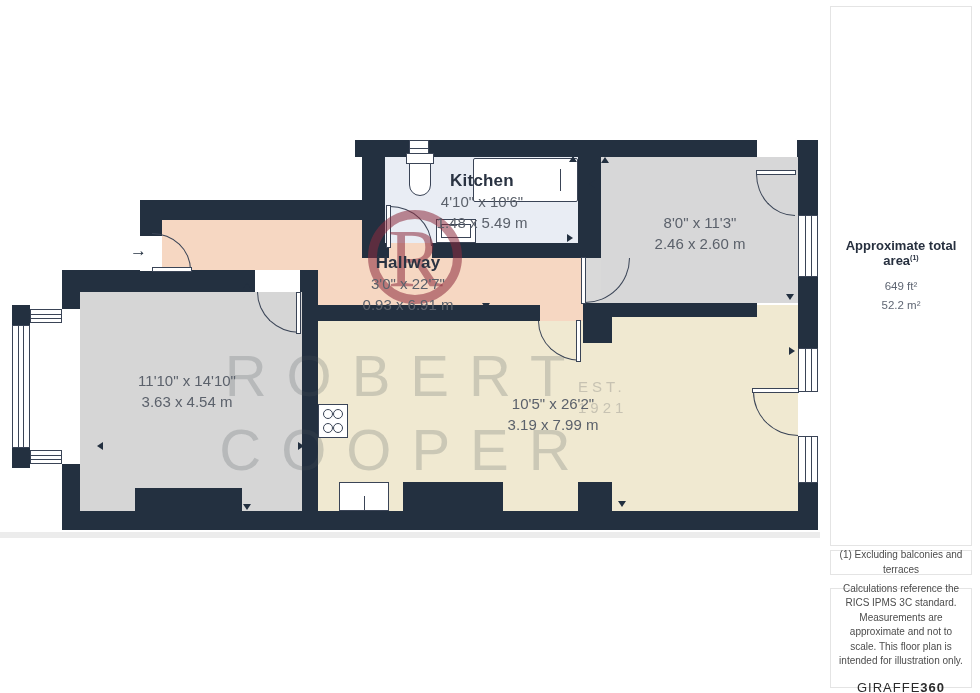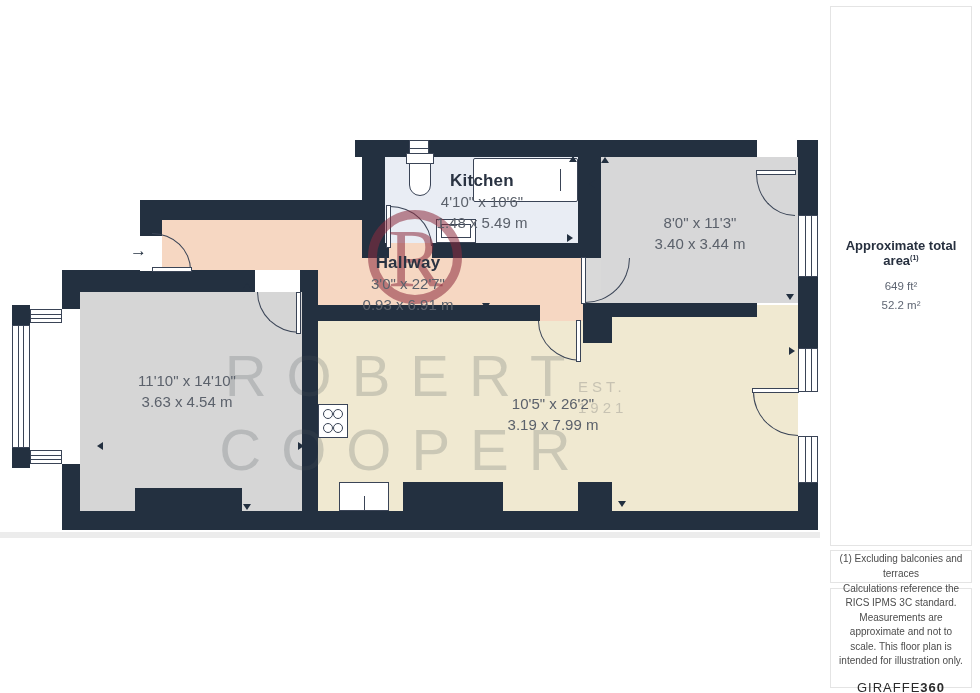--- a/index.html
+++ b/index.html
@@ -196,40 +196,40 @@
     <div class="dim">4'10" x 10'6"</div>
     <div class="dim">1.48 x 5.49 m</div>
   </div>
   <div class="room-label" style="left:374px;top:252px;margin-left:34px;">
     <div class="nm">Hallway</div>
     <div class="dim">3'0" x 22'7"</div>
     <div class="dim">0.93 x 6.91 m</div>
   </div>
   <div class="room-label" style="left:700px;top:212px;">
     <div class="dim">8'0" x 11'3"</div>
-    <div class="dim">3.40 x 3.44 m</div>
+    <div class="dim">2.46 x 2.60 m</div>
   </div>
   <div class="room-label" style="left:187px;top:370px;">
     <div class="dim">11'10" x 14'10"</div>
     <div class="dim">3.63 x 4.54 m</div>
   </div>
   <div class="room-label" style="left:553px;top:393px;">
     <div class="dim">10'5" x 26'2"</div>
     <div class="dim">3.19 x 7.99 m</div>
   </div>
 
   <div class="sidebox" style="left:830px;top:6px;width:142px;height:540px;">
     <div class="side-title">
       <span>Approximate total area</span><sup>(1)</sup>
     </div>
     <div class="side-val">649 ft²</div>
     <div class="side-val">52.2 m²</div>
   </div>
 
-  <div class="sidebox" style="left:830px;top:550px;width:142px;height:33px;">
+  <div class="sidebox" style="left:830px;top:550px;width:142px;height:25px;">
     <div class="note">(1) Excluding balconies and terraces</div>
   </div>
 
   <div class="sidebox" style="left:830px;top:588px;width:142px;height:100px;">
     <div class="note">Calculations reference the RICS IPMS 3C standard. Measurements are approximate and not to scale. This floor plan is intended for illustration only.</div>
     <div class="brand">
       <span>GIRAFFE</span><span class="b">360</span>
     </div>
   </div>
 

